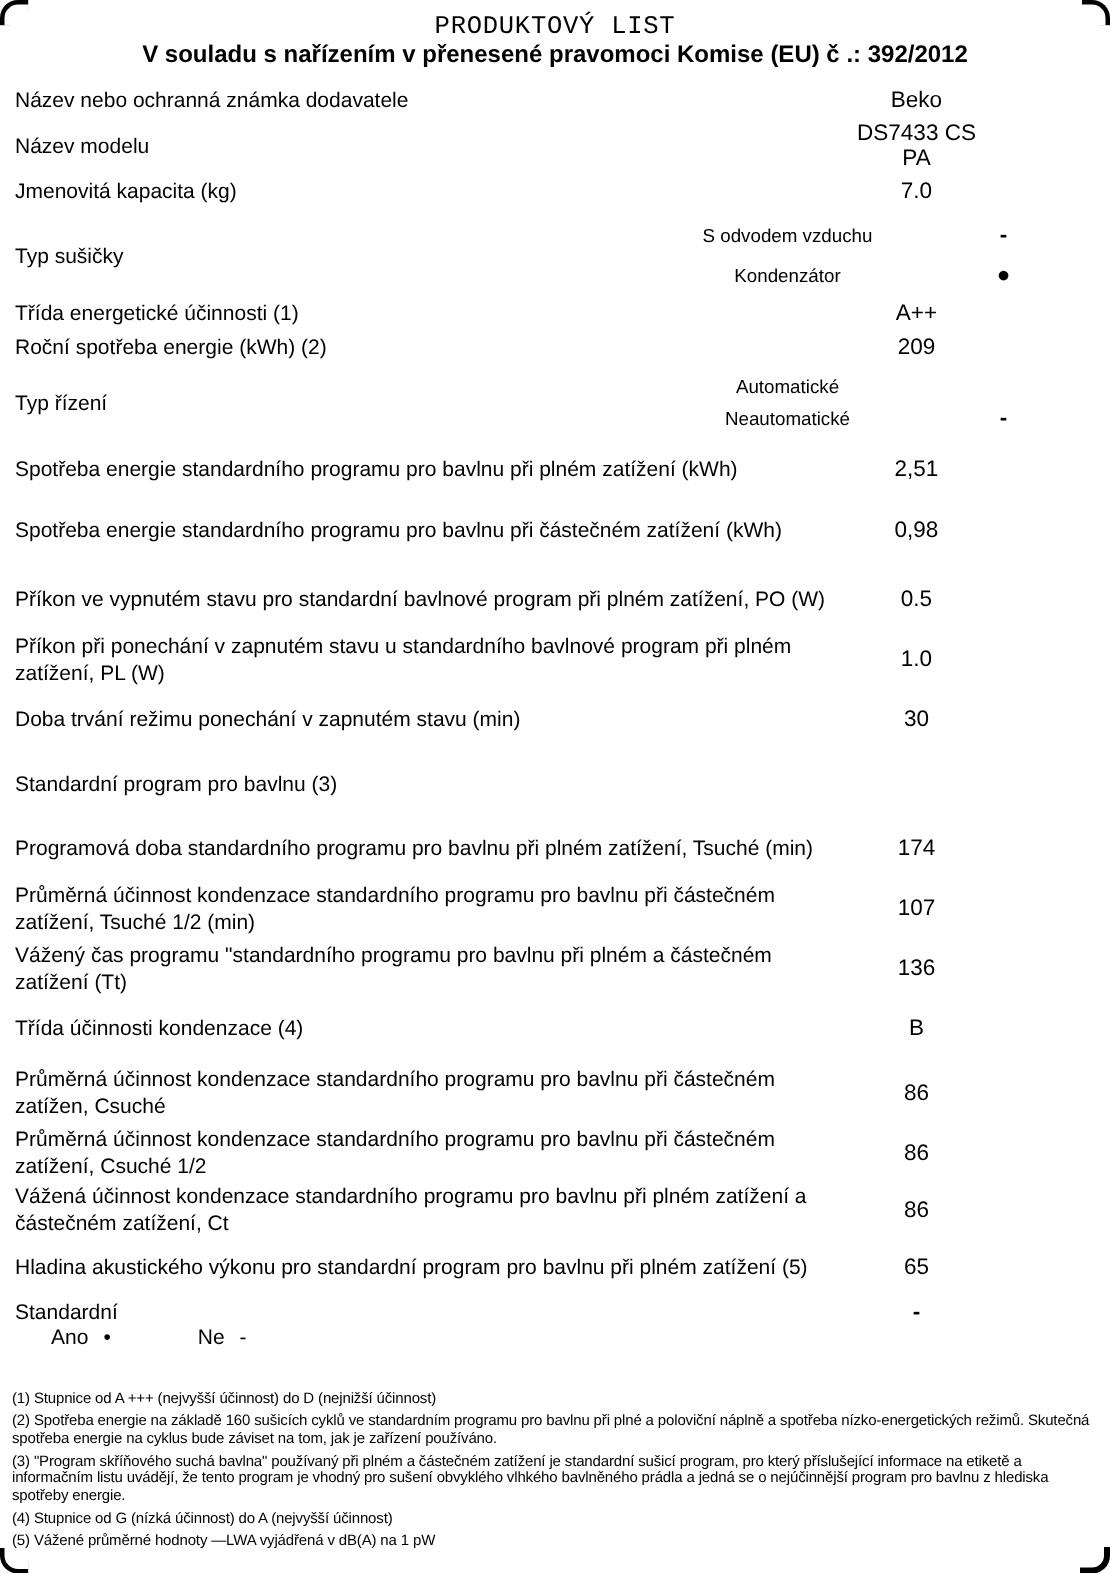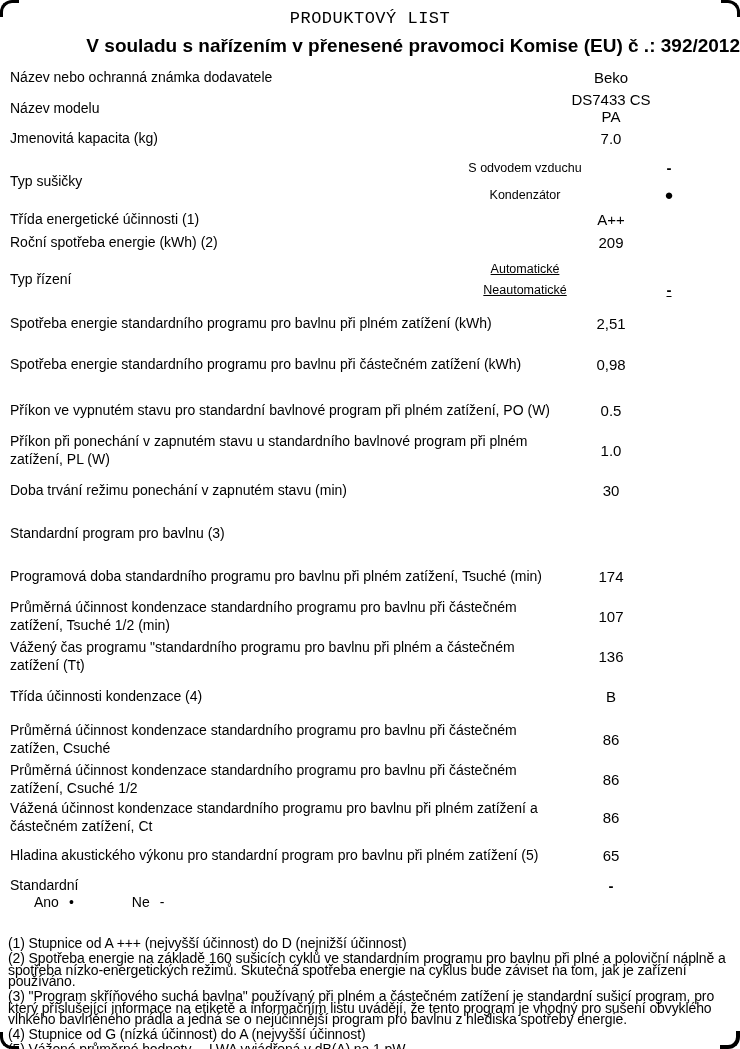--- a/index.html
+++ b/index.html
@@ -11,51 +11,51 @@
     overflow:hidden;
   }
   
   .corner{position:absolute;width:16px;height:14px;border:0 solid #000;}
   .corner.tl{top:0;left:0;border-top-width:3px;border-left-width:3px;border-top-left-radius:12px;}
   .corner.tr{top:0;right:0;border-top-width:3px;border-right-width:3px;border-top-right-radius:12px;}
   .corner.bl{bottom:0;left:0;border-bottom-width:3px;border-left-width:3px;border-bottom-left-radius:12px;}
   .corner.br{bottom:0;right:0;border-bottom-width:4px;border-right-width:4px;border-bottom-right-radius:12px;}
 
   .title{margin-top:9px;text-align:center;font-size:17px;letter-spacing:.5px;font-family:Liberation Mono, monospace;}
-  .subtitle{margin-top:7px;text-align:right;font-size:19px;font-weight:bold;}
+  .subtitle{text-align:center;font-size:16px;font-weight:bold;}
 
   .rows{margin-top:9px;}
   .row{display:flex;align-items:center;padding-left:10px;padding-right:18px;}
   .row .label{flex:1;font-size:14px;line-height:1.32;max-width:552px;}
   .row .value{width:98px;text-align:center;font-size:15px;}
   .row.h1{min-height:23px;}
   .row.h2{min-height:38px;}
   .dash{font-weight:bold;}
   .dot{font-size:13px;}
 
   
   .grp{display:flex;align-items:center;padding-left:10px;padding-right:22px;}
   .grp .label{flex:1;font-size:14px;}
   .grp .subcol{width:190px;}
   .grp .valcol{width:98px;}
   .grp .subcol div,.grp .valcol div{height:27px;display:flex;align-items:center;justify-content:center;}
   .grp .subcol div{font-size:12.5px;}
   .grp .valcol div{font-size:15px;}
-  .grp.tight .subcol div,.grp.tight .valcol div{height:21px;text-decoration:underline;}
+  .grp.tight .subcol div,.grp.tight .valcol div{height:21px;}
 
   .mb2{margin-bottom:2px}.mb4{margin-bottom:4px}.mb8{margin-bottom:8px}
   .mb10{margin-bottom:10px}.mb12{margin-bottom:12px}
   .mb20{margin-bottom:20px}
 
   .options{display:flex;align-items:center;padding-left:34px;font-size:14px;margin-top:-3px;}
   .options .marker{margin:0 6px 0 10px;}
   .options .no{margin-left:52px;}
 
   .footnotes{margin-top:28px;padding-left:8px;padding-right:6px;}
-  .footnote{font-size:14px;line-height:11.5px;margin-bottom:3.5px;
+  .footnote{font-size:10px;line-height:11.5px;margin-bottom:3.5px;
     font-family:"Liberation Sans","DejaVu Sans",sans-serif;
     font-stretch:condensed;letter-spacing:-0.1px;}
 </style>
 </head>
 <body>
 
 <div id="page">
   <div class="corner tl"></div>
   <div class="corner tr"></div>
   <div class="corner bl"></div>

